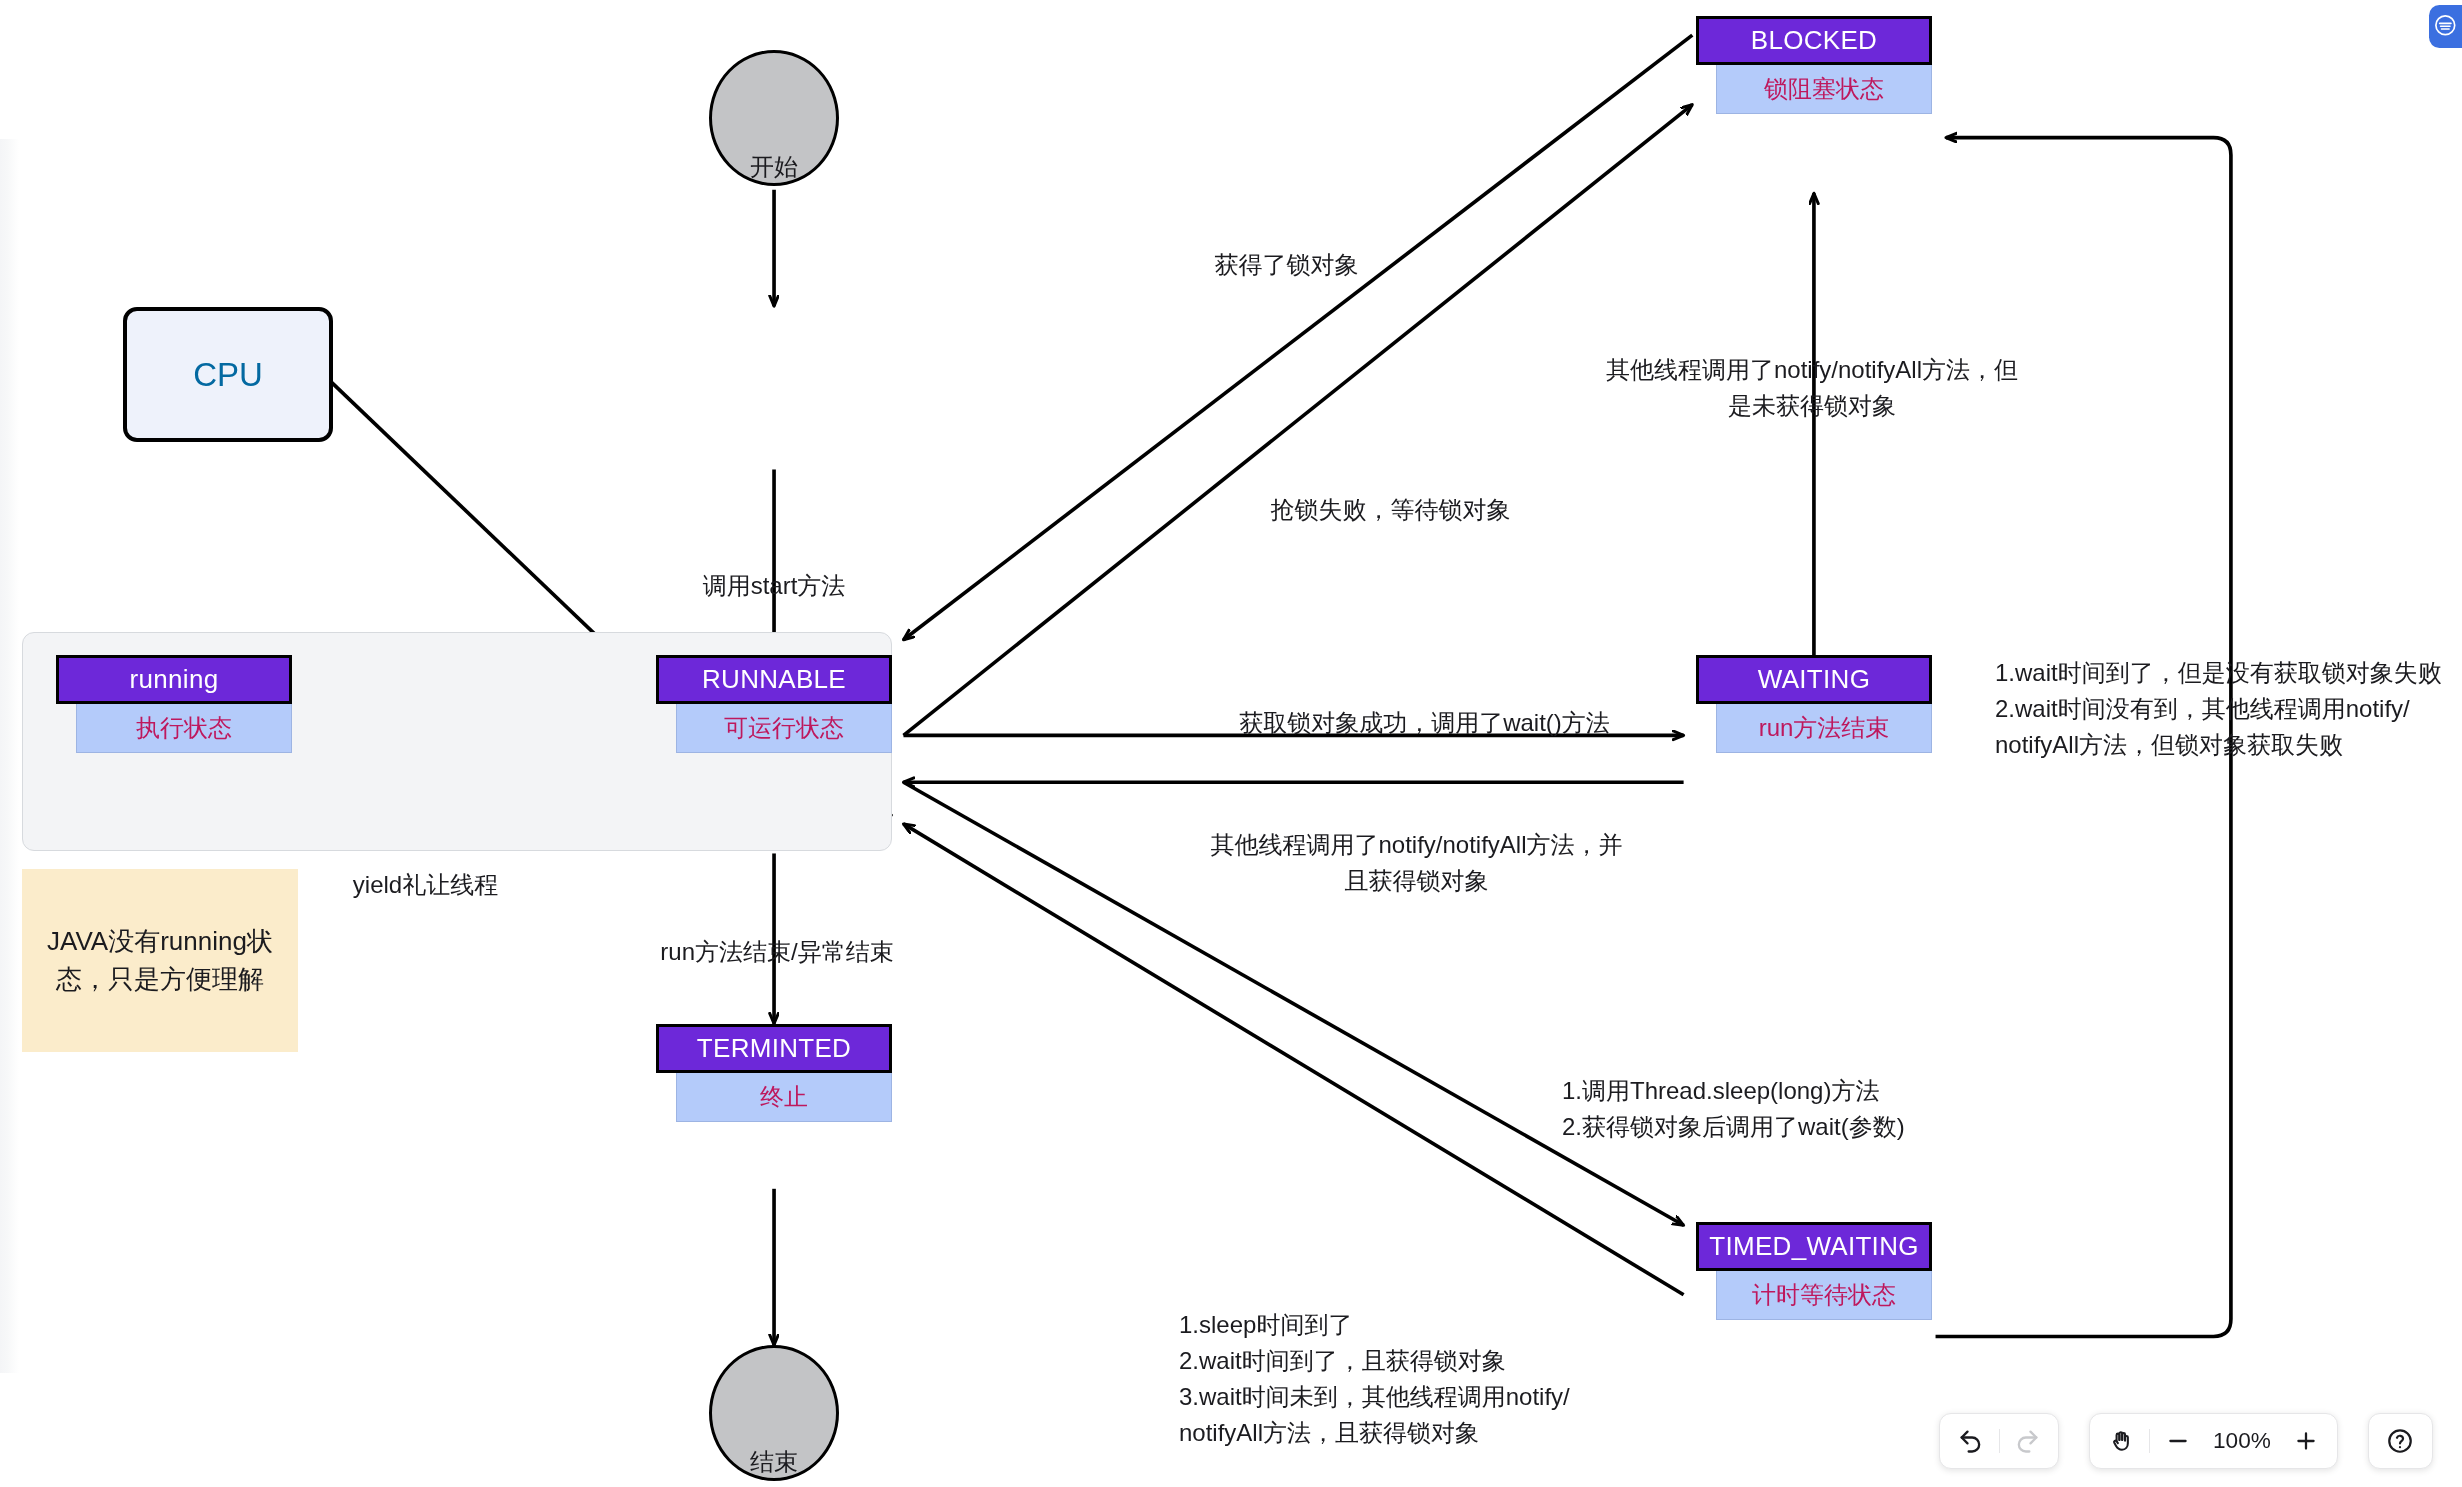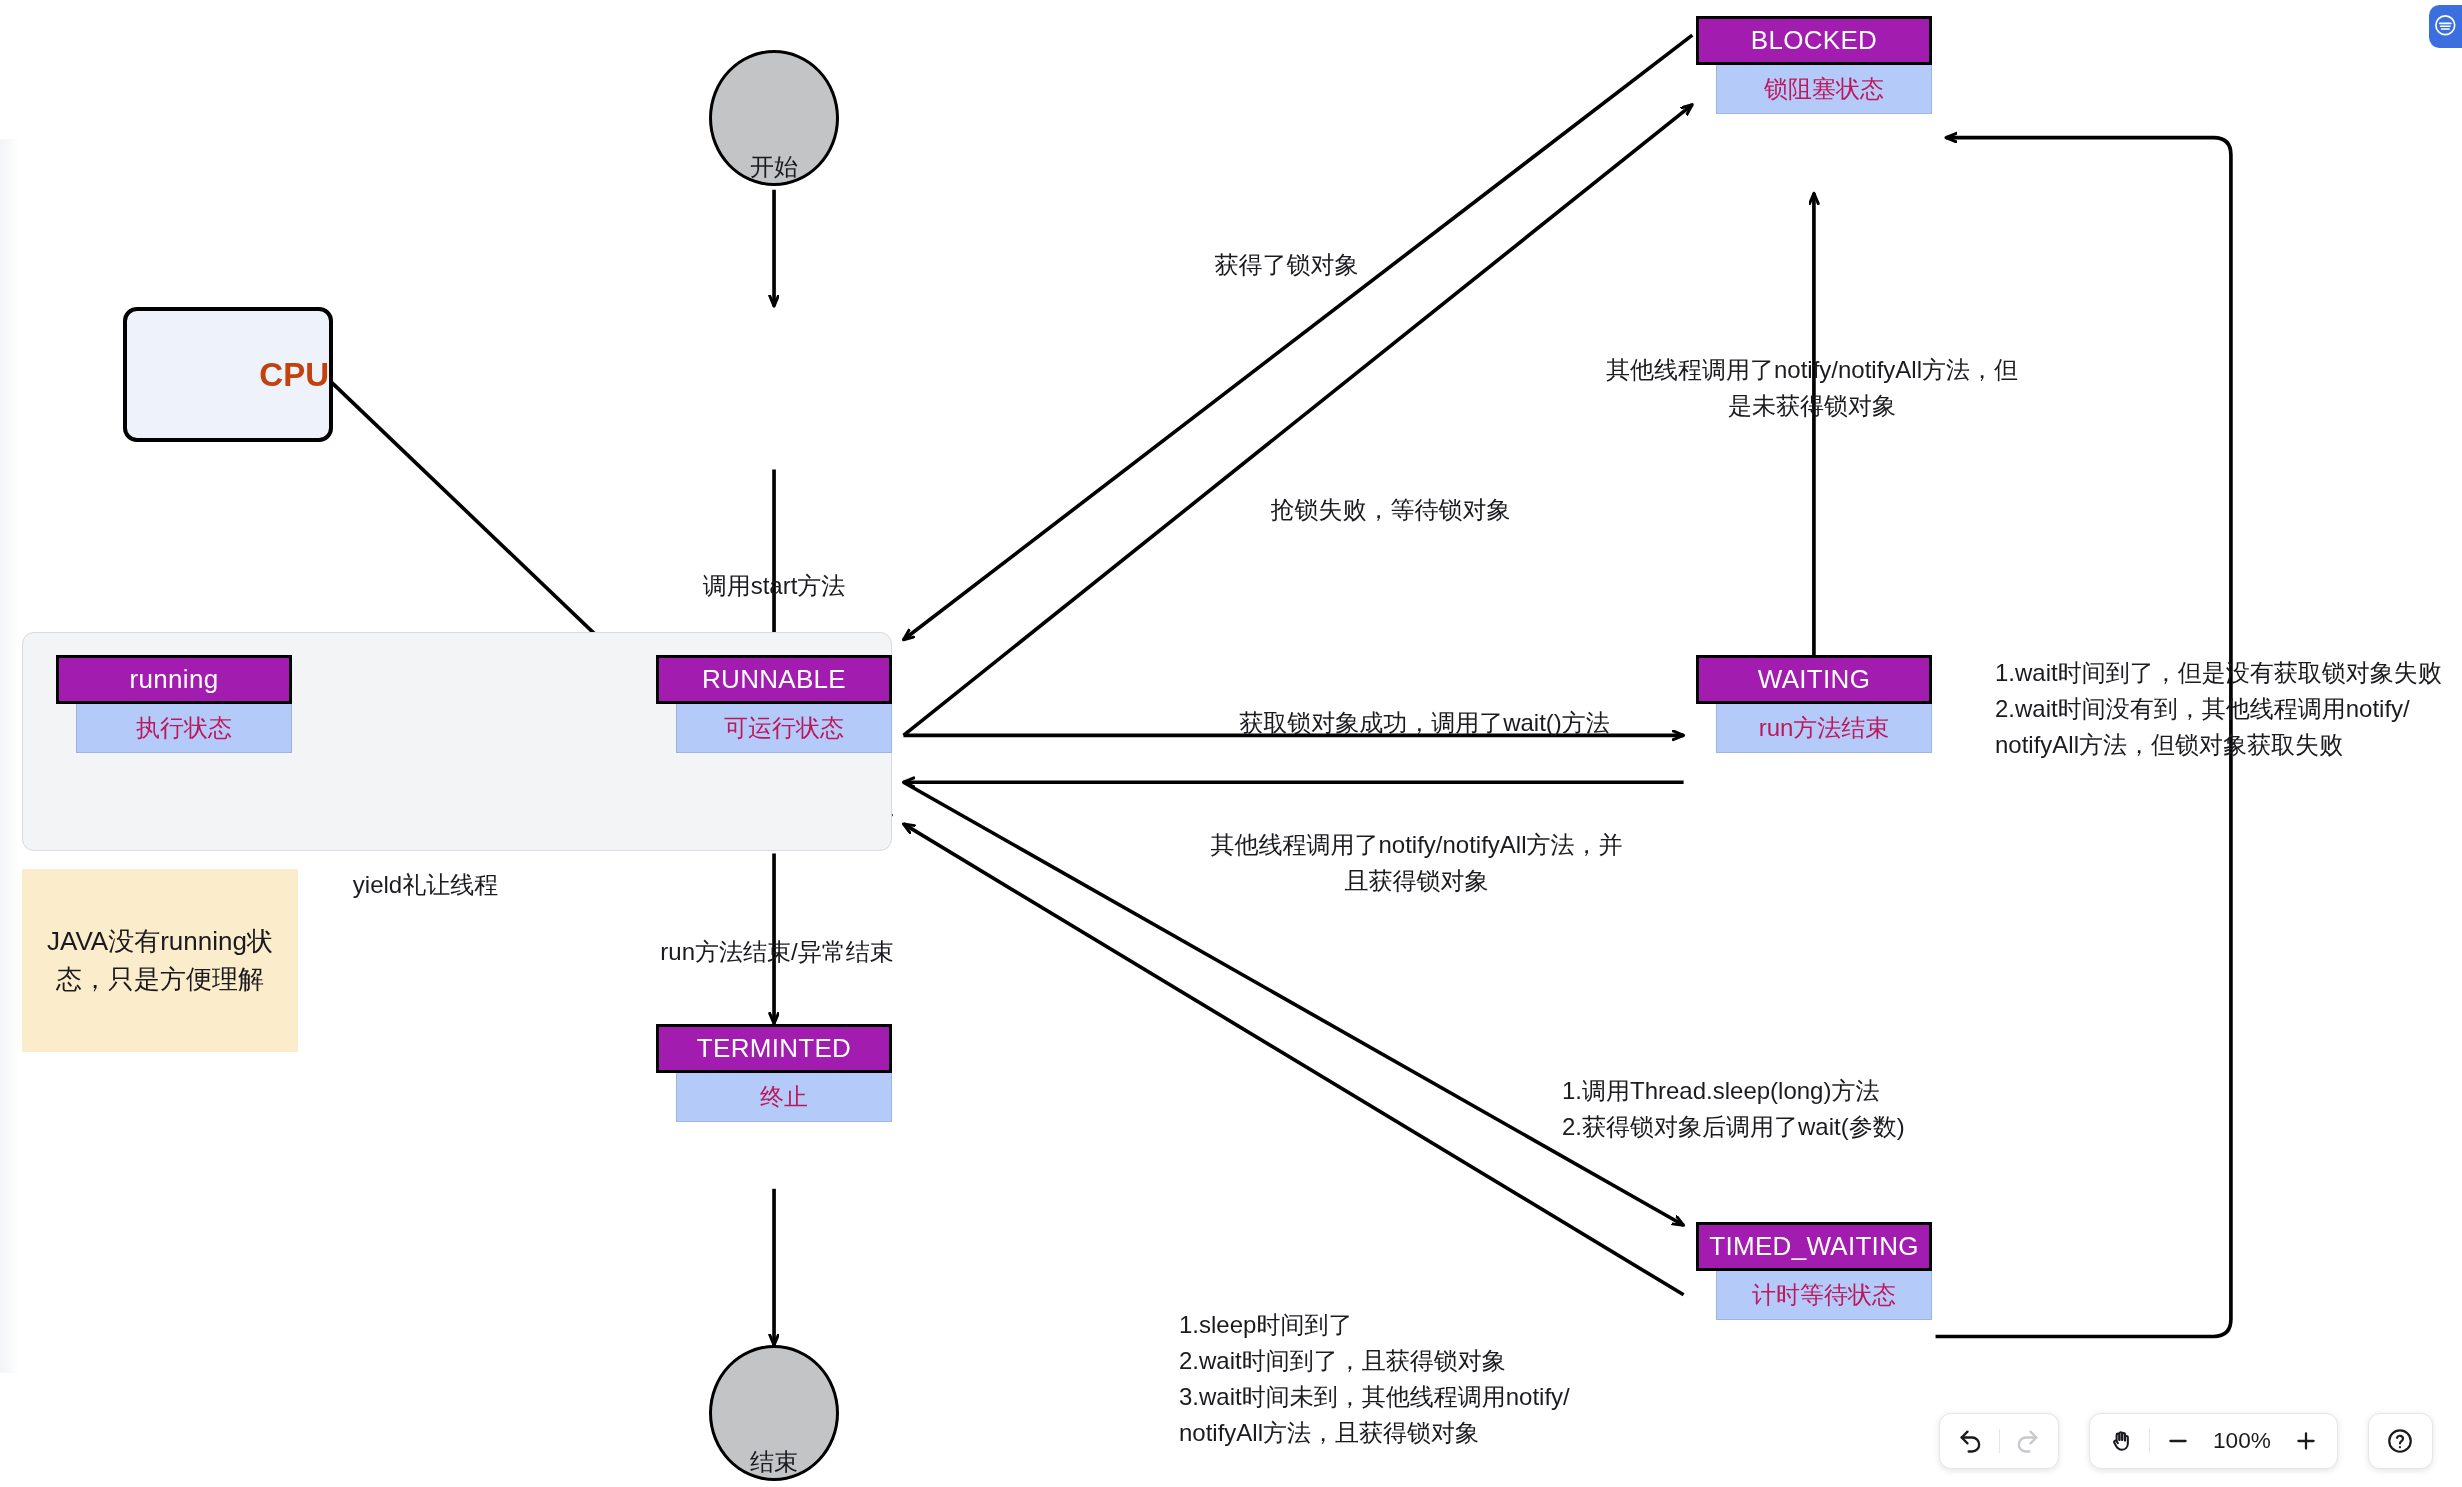--- a/index.html
+++ b/index.html
@@ -40,21 +40,21 @@
     height: 1488px;
     pointer-events: none;
   }
 
   
   .node {
     position: absolute;
     box-sizing: border-box;
   }
   .node .hdr {
-    background: #a21caf;
+    background: #6d28d9;
     color: #ffffff;
     border: 3.5px solid #000000;
     box-sizing: border-box;
     display: flex;
     align-items: center;
     justify-content: center;
     font-size: 26px;
     letter-spacing: 0.3px;
     height: 49px;
   }
@@ -87,24 +87,24 @@
   }
 
   
   .cpu-box {
     position: absolute;
     background: #eef2fb;
     border: 4.3px solid #000000;
     border-radius: 14px;
     display: flex;
     align-items: center;
-    justify-content: flex-end;
+    justify-content: center;
     font-size: 33px;
-    font-weight: bold;
-    color: #c2410c;
+    font-weight: normal;
+    color: #0369a1;
     box-sizing: border-box;
   }
 
   
   .group-frame {
     position: absolute;
     background: #f3f4f6;
     border: 0.9px solid #d7dade;
     border-radius: 12px;
     box-sizing: border-box;

